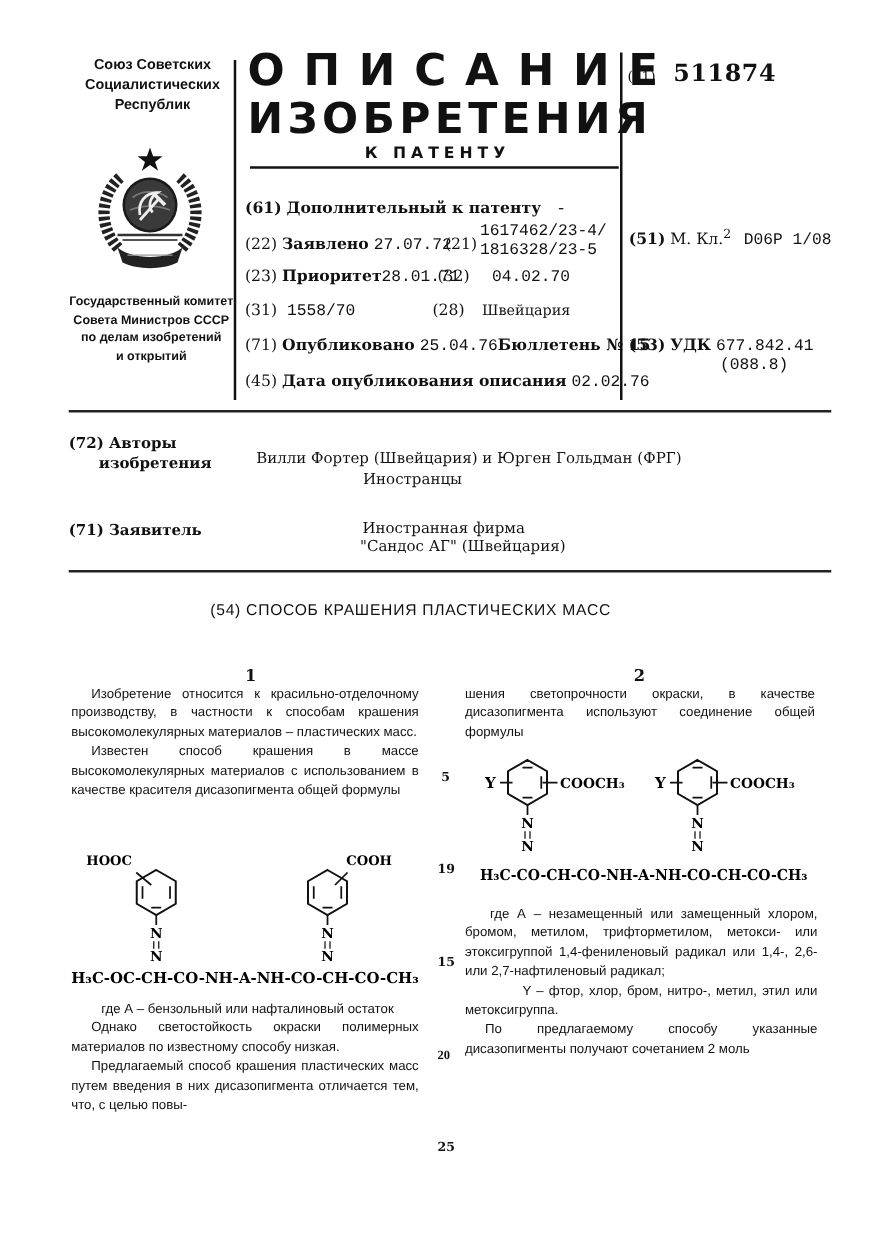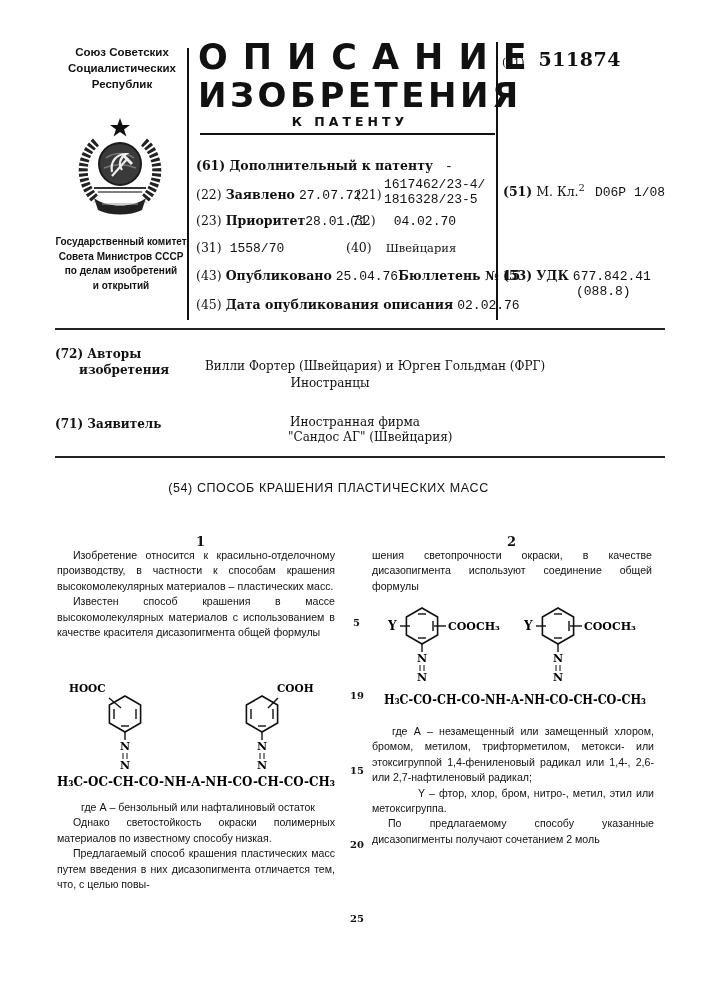--- a/index.html
+++ b/index.html
@@ -115,26 +115,26 @@
 <div class="abs field" style="left:350px; top:213px;">
   <span class="lbl">(32)</span>
   <span class="val" style="margin-left:14px">04.02.70</span>
 </div>
 
 <div class="abs field" style="left:196px; top:240px;">
   <span class="lbl">(31)</span>
   <span class="val" style="margin-left:4px">1558/70</span>
 </div>
 <div class="abs field" style="left:346px; top:240px;">
-  <span class="lbl">(40)</span>
+  <span class="lbl">(28)</span>
   <span class="lbl" style="margin-left:10px; font-size:11.5px">Швейцария</span>
 </div>
 
 <div class="abs field" style="left:196px; top:268px;">
-  <span class="lbl">(43)</span>
+  <span class="lbl">(71)</span>
   <span class="lbl bold">Опубликовано</span>
   <span class="val">25.04.76</span><span class="lbl bold">Бюллетень № 15</span>
 </div>
 
 <div class="abs field" style="left:196px; top:297px;">
   <span class="lbl">(45)</span>
   <span class="lbl bold">Дата опубликования описания</span>
   <span class="val">02.02.76</span>
 </div>
 
@@ -216,21 +216,21 @@
 
 <div class="abs para" style="left:57px; top:800px; width:278px;">
   <p style="text-indent:24px">где А – бензольный или нафталиновый остаток</p>
   <p>Однако светостойкость окраски полимерных материалов по известному способу низкая.</p>
   <p>Предлагаемый способ крашения пластических масс путем введения в них дисазопигмента отличается тем, что, с целью повы-</p>
 </div>
 
 <div class="abs lineno" style="left:353px; top:617px;">5</div>
 <div class="abs lineno" style="left:350px; top:690px;">19</div>
 <div class="abs lineno" style="left:350px; top:765px;">15</div>
-<div class="abs lineno" style="left:350px; top:839px;">20</div>
+<div class="abs lineno" style="left:350px; top:839px;font-family:Liberation Serif, serif;">20</div>
 <div class="abs lineno" style="left:350px; top:913px;">25</div>
 
 <div class="abs colnum" style="left:507px; top:534px;">2</div>
 
 <div class="abs para" style="left:372px; top:548px; width:280px;">
   <p class="noind">шения светопрочности окраски, в качестве дисазопигмента используют соединение общей формулы</p>
 </div>
 
 <svg class="abs" style="left:372px; top:600px;" width="300" height="110">
 

